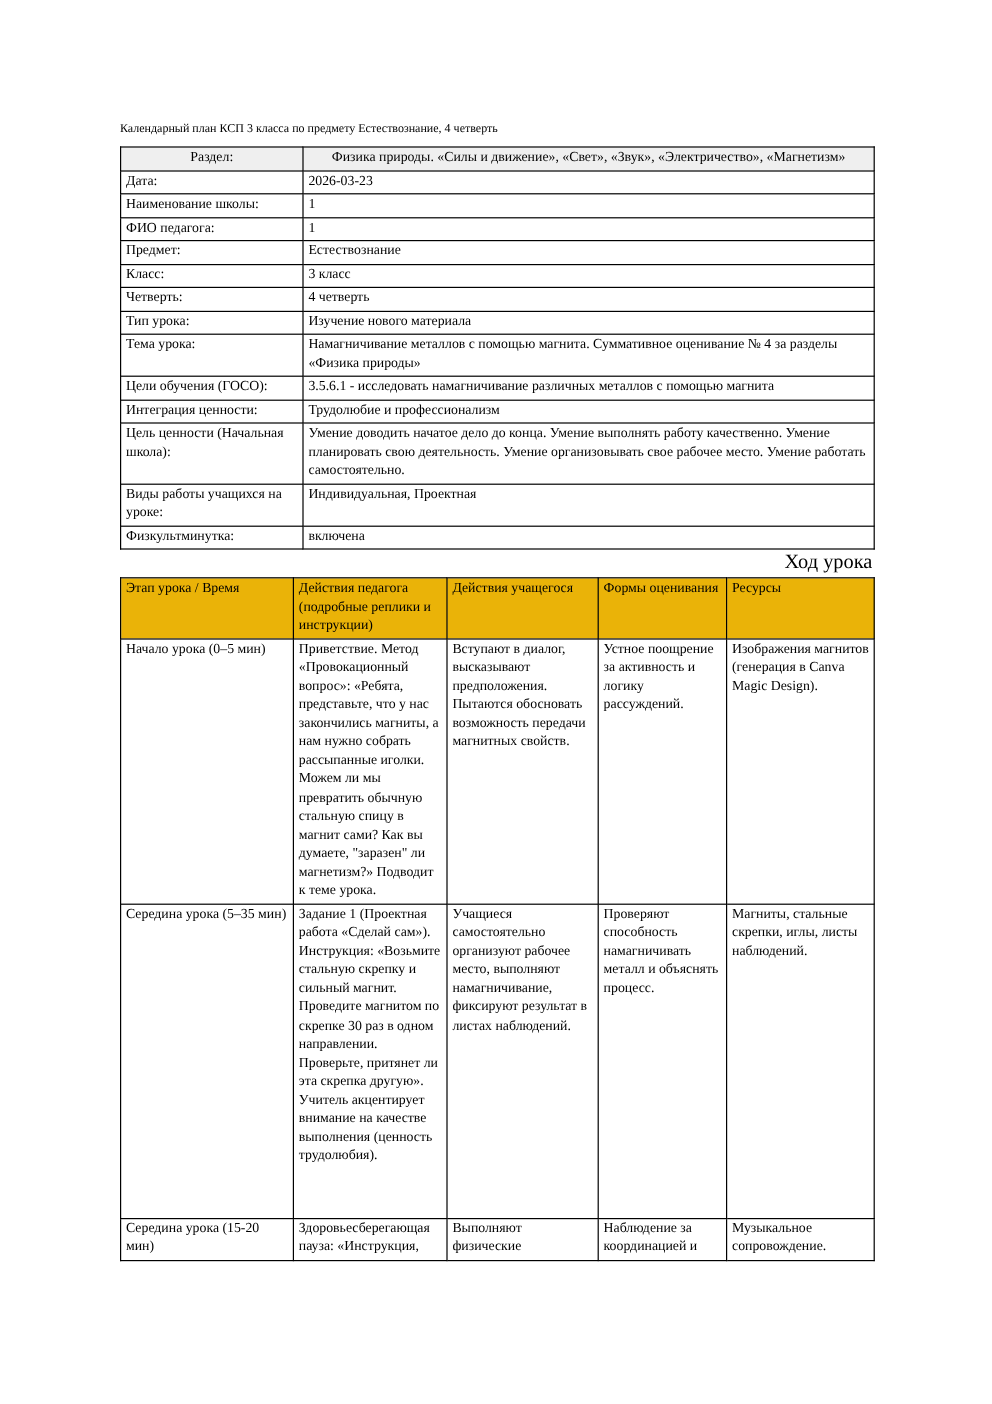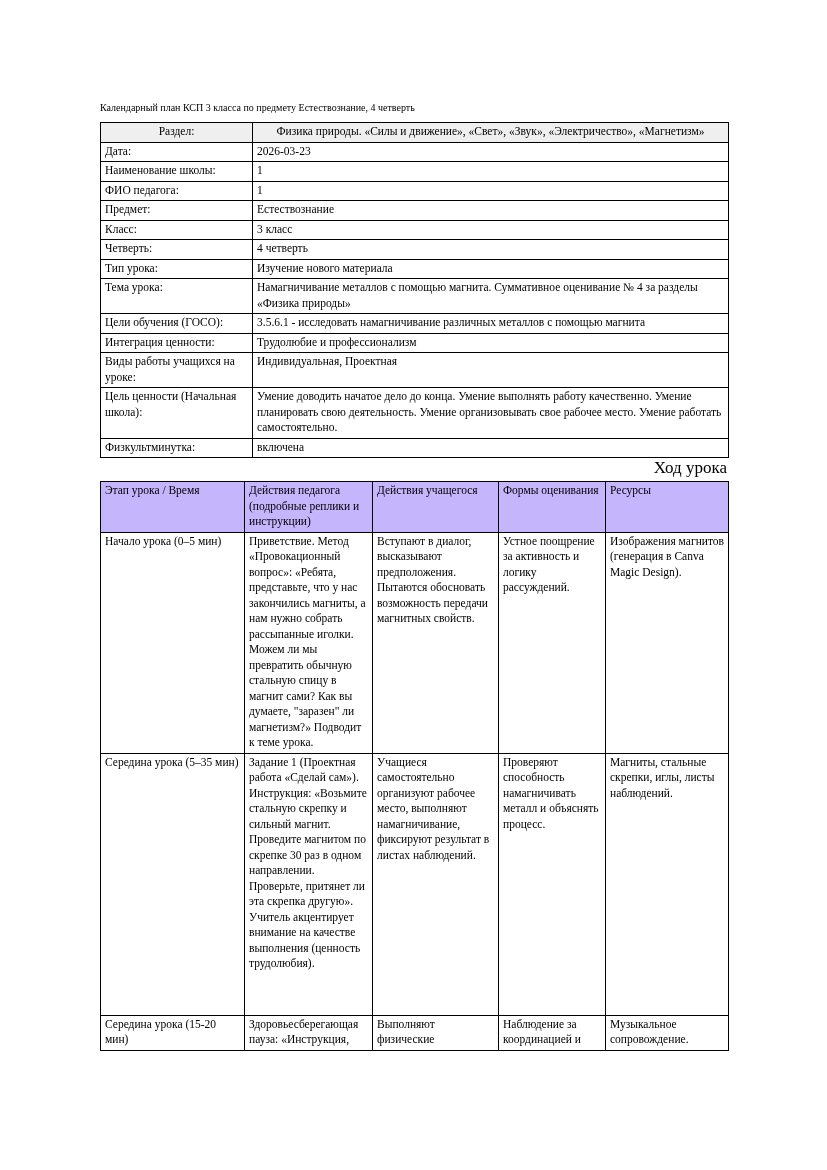--- a/index.html
+++ b/index.html
@@ -54,21 +54,21 @@
     font-size: 17px;
     line-height: 15px;
     margin: 2px 0 6px 1px;
     text-align: right;
   }
   .flow-table col.c-stage    { width: 144px; }
   .flow-table col.c-teacher  { width: 128px; }
   .flow-table col.c-student  { width: 126px; }
   .flow-table col.c-assess   { width: 107px; }
   .flow-table col.c-res      { width: 123px; }
-  .flow-table thead td { background: #c4b5fd; }
+  .flow-table thead td { background: #eab308; }
   .flow-table td.tall { height: 205px; }
   .flow-table td.tall2 { height: 258px; }
 </style>
 </head>
 <body>
 
 <div class="page">
 
   <div class="doc-title">Календарный план КСП 3 класса по предмету Естествознание, 4 четверть</div>
 
@@ -116,26 +116,26 @@
       </tr>
       <tr>
         <td>Цели обучения (ГОСО):</td>
         <td>3.5.6.1 - исследовать намагничивание различных металлов с помощью магнита</td>
       </tr>
       <tr>
         <td>Интеграция ценности:</td>
         <td>Трудолюбие и профессионализм</td>
       </tr>
       <tr>
+        <td>Цель ценности (Начальная школа):</td>
+        <td>Умение доводить начатое дело до конца. Умение выполнять работу качественно. Умение планировать свою деятельность. Умение организовывать свое рабочее место. Умение работать самостоятельно.</td>
+      </tr>
+      <tr>
         <td>Виды работы учащихся на уроке:</td>
         <td>Индивидуальная, Проектная</td>
-      </tr>
-      <tr>
-        <td>Цель ценности (Начальная школа):</td>
-        <td>Умение доводить начатое дело до конца. Умение выполнять работу качественно. Умение планировать свою деятельность. Умение организовывать свое рабочее место. Умение работать самостоятельно.</td>
       </tr>
       <tr>
         <td>Физкультминутка:</td>
         <td>включена</td>
       </tr>
     </tbody>
   </table>
 
   <div class="section-caption">Ход урока</div>
 

